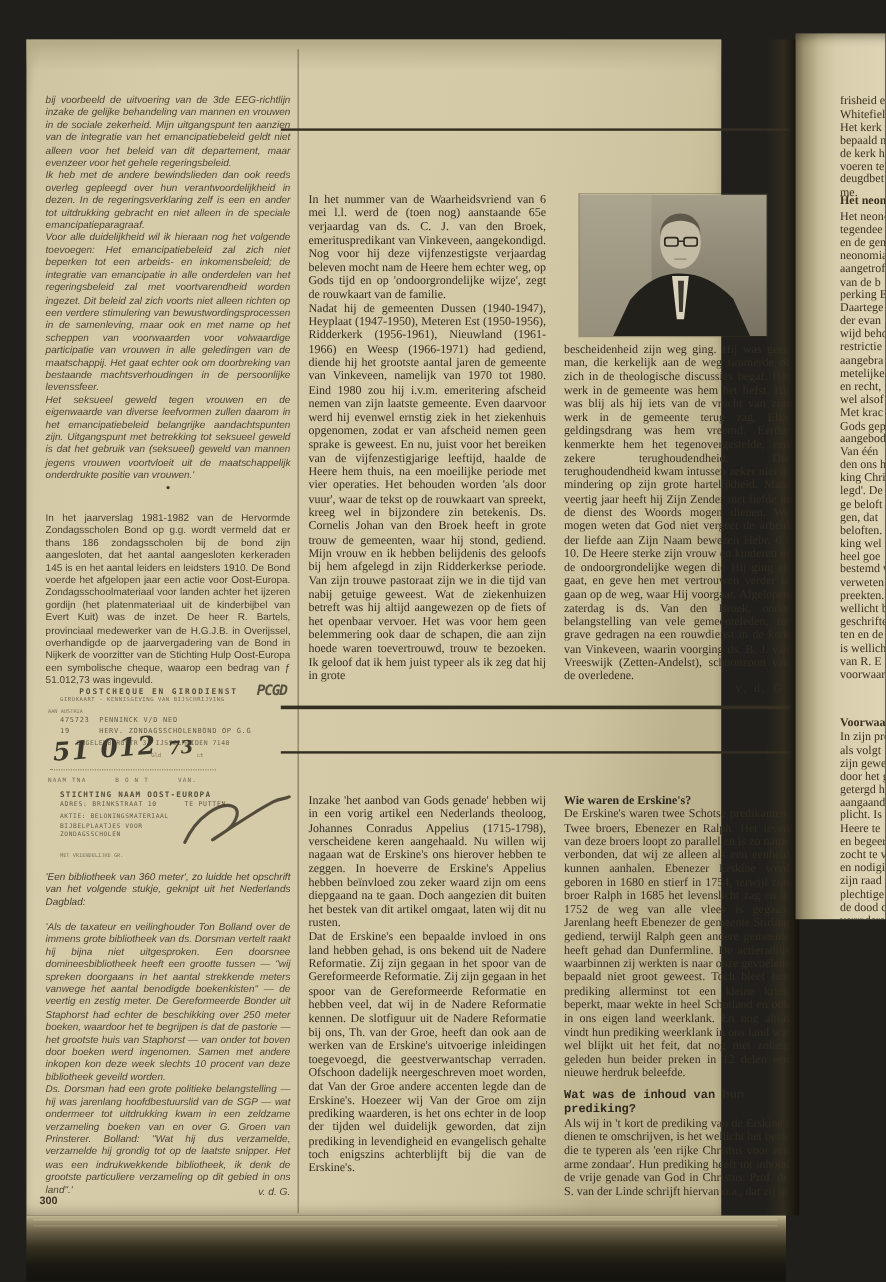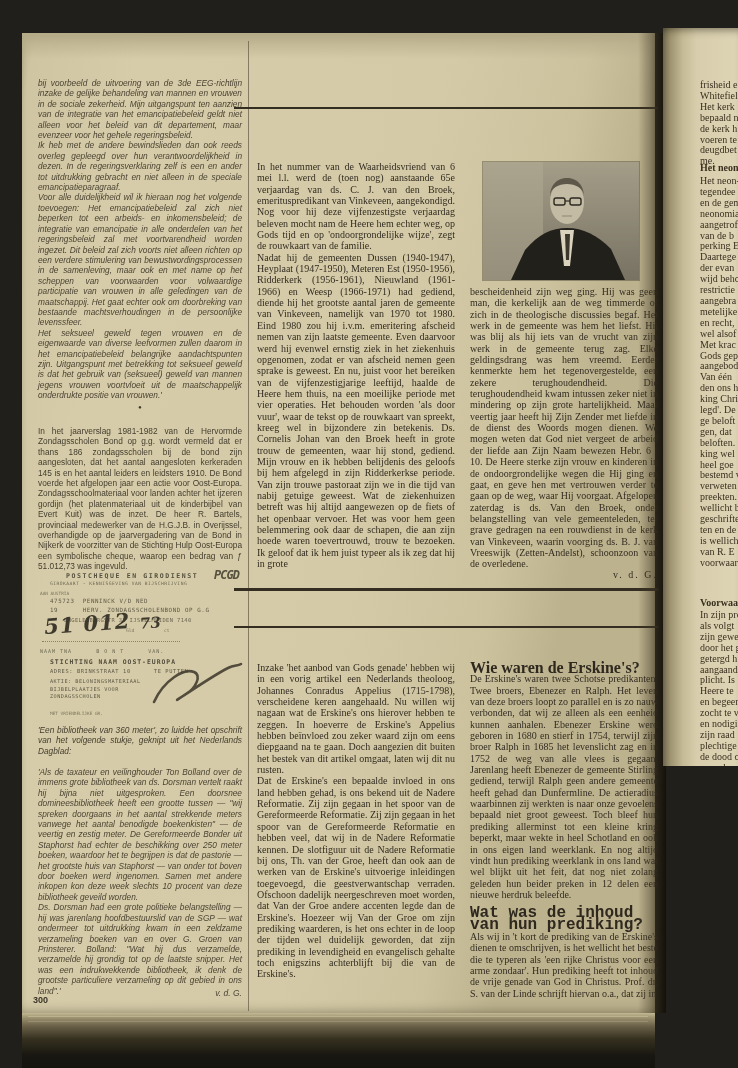--- a/index.html
+++ b/index.html
@@ -4,21 +4,21 @@
 <style>
   html,body{margin:0;padding:0;}
   body{
     width:738px;height:1068px;overflow:hidden;position:relative;
     background:#201f1b;
     font-family:"Liberation Serif","DejaVu Serif",serif;
   }
   .stage{position:absolute;inset:0;}
   
   .page-left{
-    position:absolute;left:22px;top:33px;width:633px;height:980px;
+    position:absolute;left:22px;top:33px;width:579px;height:980px;
     background:linear-gradient(100deg,#bfb492 0,#cfc5a2 14px,#d6cca9 120px,#d4caa7 420px,#ccc29e 560px,#bdb28e 633px);
     box-shadow:inset 0 6px 10px -6px rgba(40,34,20,.55), inset 0 -8px 12px -8px rgba(40,34,20,.45);
   }
   .shade-top{position:absolute;left:0;top:0;width:100%;height:26px;
     background:linear-gradient(#b7ac89,rgba(215,205,170,0));pointer-events:none;}
   
   .gutter{position:absolute;left:638px;top:33px;width:28px;height:980px;
     background:linear-gradient(90deg,rgba(32,26,14,0) 0,rgba(62,53,34,.5) 55%,rgba(18,14,6,.85) 100%);}
   .page-right{
     position:absolute;left:663px;top:28px;width:75px;height:738px;overflow:hidden;
@@ -83,21 +83,21 @@
   .body-col{
     position:absolute;font-size:10px;line-height:11.35px;text-align:justify;
     color:#332c21;white-space:pre-line;
   }
   .a1c1{left:235px;top:128px;width:198px;}
   .a1c2{left:448px;top:253px;width:188px;}
   .a1by{position:absolute;left:448px;top:536px;width:188px;text-align:right;
     font-size:10px;color:#332c21;letter-spacing:2px;}
   .a2c1{left:235px;top:629px;width:198px;}
   .a2c2{position:absolute;left:448px;top:629px;width:188px;}
-  .subhead{font-weight:bold;font-size:16px;line-height:11.35px;color:#2e281e;}
+  .subhead{font-weight:bold;font-size:10px;line-height:11.35px;color:#2e281e;}
   .subhead.mt{margin-top:8px;font-family:Liberation Mono, monospace;}
   .a2c2 .body-in{font-size:10px;line-height:11.35px;text-align:justify;color:#332c21;white-space:pre-line;}
   
   .photo{position:absolute;left:461px;top:129px;width:156px;height:118px;
     box-shadow:0 0 0 1px rgba(60,54,40,.4);}
   
   .rp{position:absolute;left:37px;width:62px;font-size:10px;line-height:10.9px;
     color:#392f1f;white-space:pre;overflow:hidden;}
   .rp-b1{top:52px;}
   .rp-h1{top:135px;font-weight:bold;}

